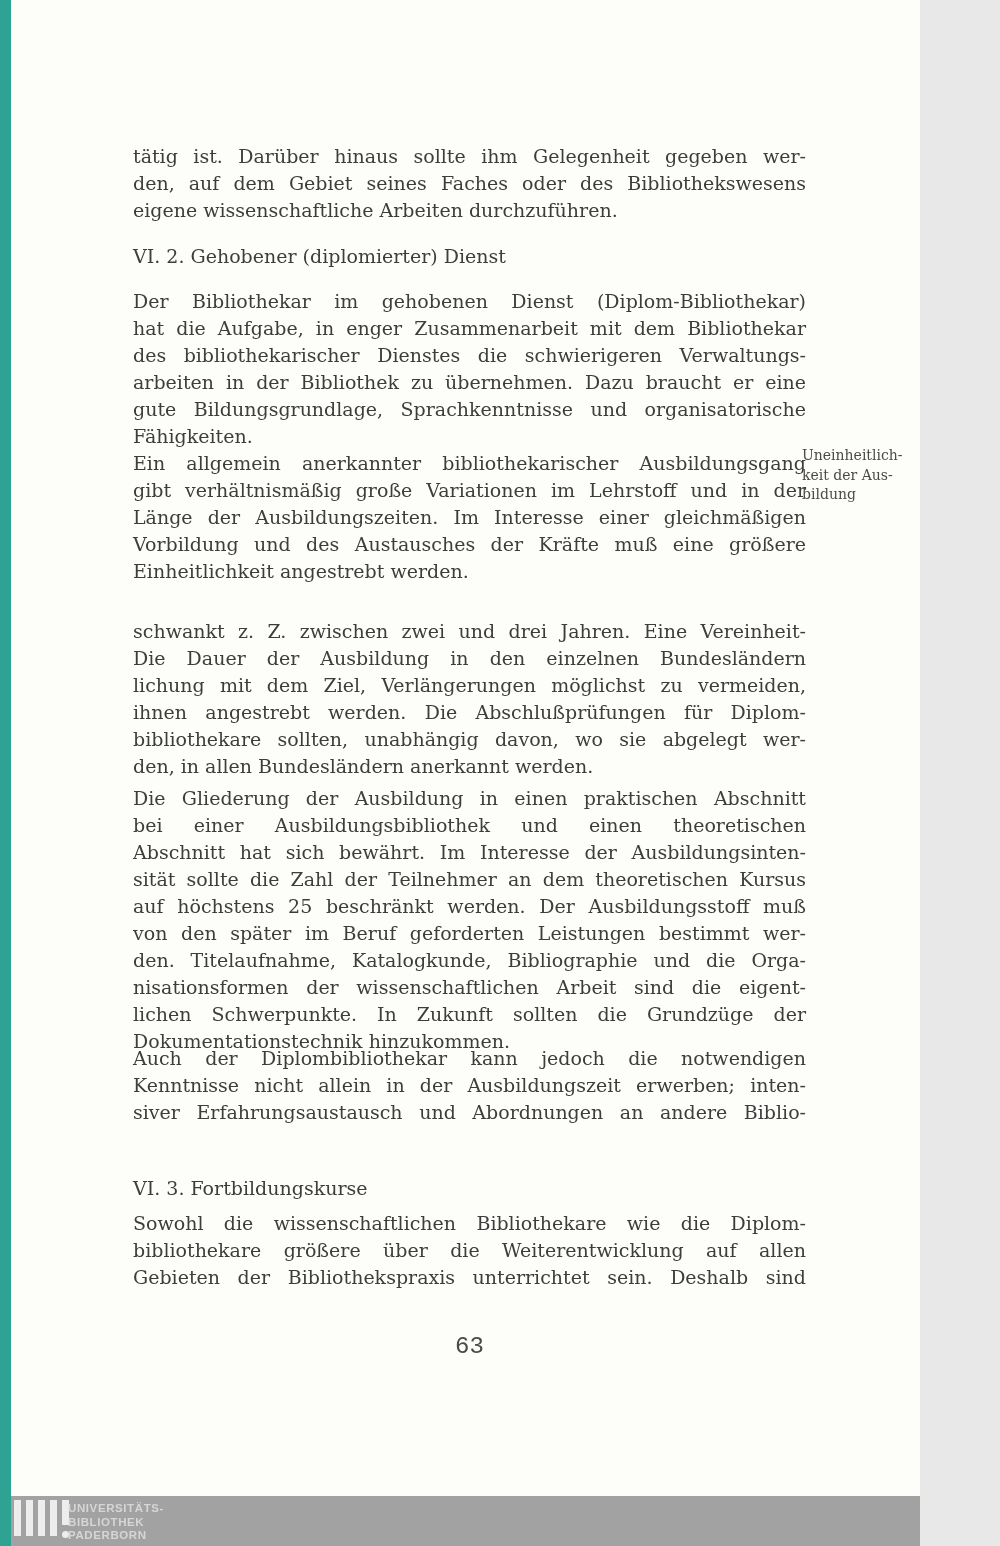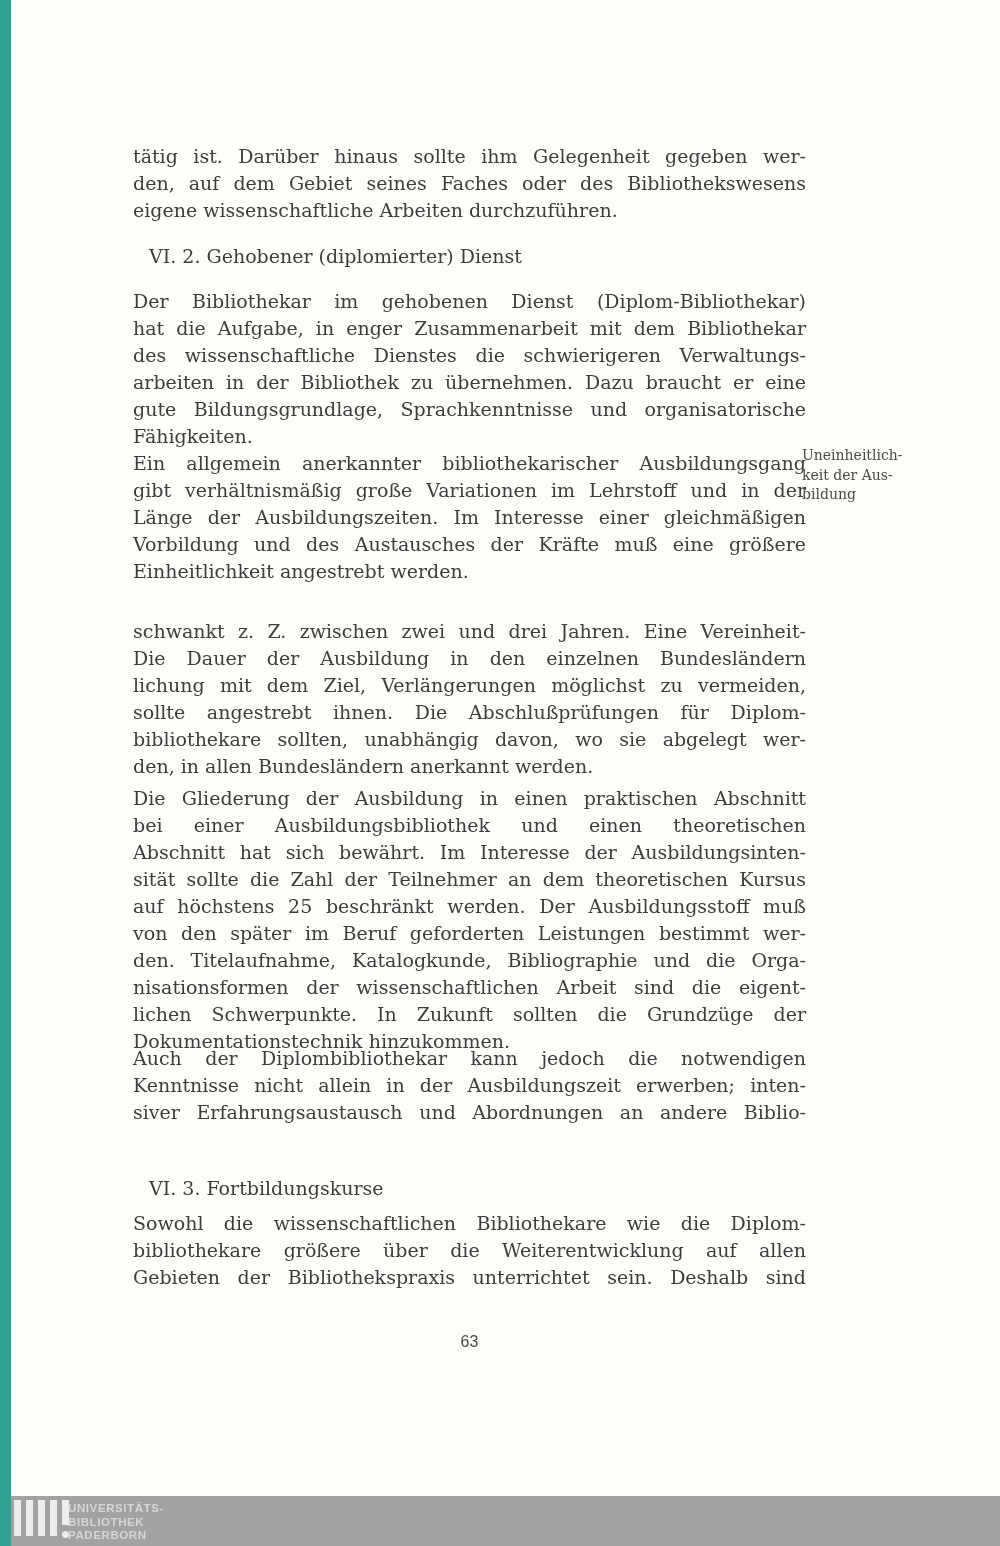--- a/index.html
+++ b/index.html
@@ -1,39 +1,39 @@
 <!DOCTYPE html>
 <html lang="de"><head>
 <meta charset="utf-8">
 <style>
   html,body { margin:0; padding:0; background:#e8e8e8; }
   .page {
-    position:relative; width:1000px; height:1546px;
+    position:relative; width:920px; height:1546px;
     background:var(--page-bg,#fdfdfa); overflow:hidden;
     font-family:"DejaVu Serif","Liberation Serif",serif;
     color:var(--text,#3d3d3d);
   }
   .strip {
     position:absolute; left:0; top:0; width:11px; height:1546px;
     background:var(--accent,#2ea393); z-index:6;
   }
   .block { position:absolute; left:133px; width:673px; }
   .b0{top:143px} .b1{top:243px} .b2{top:288px} .b3{top:450px}
   .b4{top:618px} .b5{top:785px} .b6{top:1045px} .b7{top:1175px} .b8{top:1210px}
-  .heading { font-size:19px; line-height:27px;margin-left:16px; }
+  .heading { font-size:19px; line-height:27px; }
   .line { font-size:19px; line-height:27px; height:27px; overflow:visible; }
   .line.j { text-align:justify; text-align-last:justify; }
   .margin-note {
     position:absolute; left:669px; top:-4px; width:185px;
     font-size:14px; line-height:19.5px; color:#4a4a4a;
   }
   .pagenum {
     position:absolute; left:133px; top:1333px; width:673px;
-    text-align:center; font-size:16px; color:#4a4a4a;
-    font-family:Liberation Sans, sans-serif;
+    text-align:center; font-size:24px; color:#4a4a4a;
+    font-family:Liberation Mono, monospace;
   }
   .stamp {
     position:absolute; left:0; top:1496px; width:1000px; height:50px;
     background:var(--bar,#a2a2a2); z-index:5;
   }
   .logo { position:absolute; left:14px; top:4px; height:42px; display:flex; align-items:flex-start; }
   .logo .bar {
     width:7px; height:36px; background:var(--logo-col,#ededed);
     margin-right:5px; display:block;
   }
@@ -60,42 +60,42 @@
   <main id="content">
       <div class="block b0">
         <div class="line j">tätig ist. Darüber hinaus sollte ihm Gelegenheit gegeben wer-</div>
         <div class="line j">den, auf dem Gebiet seines Faches oder des Bibliothekswesens</div>
         <div class="line">eigene wissenschaftliche Arbeiten durchzuführen.</div>
       </div>
       <div class="block b1 heading">VI. 2. Gehobener (diplomierter) Dienst</div>
       <div class="block b2">
         <div class="line j">Der Bibliothekar im gehobenen Dienst (Diplom-Bibliothekar)</div>
         <div class="line j">hat die Aufgabe, in enger Zusammenarbeit mit dem Bibliothekar</div>
-        <div class="line j">des wissenschaftliche Dienstes die schwierigeren Verwaltungs-</div>
+        <div class="line j">des bibliothekarischer Dienstes die schwierigeren Verwaltungs-</div>
         <div class="line j">arbeiten in der Bibliothek zu übernehmen. Dazu braucht er eine</div>
         <div class="line j">gute Bildungsgrundlage, Sprachkenntnisse und organisatorische</div>
         <div class="line">Fähigkeiten.</div>
       </div>
       <div class="block b3">
         <div class="line j">Ein allgemein anerkannter bibliothekarischer Ausbildungsgang</div>
         <div class="line j">gibt verhältnismäßig große Variationen im Lehrstoff und in der</div>
         <div class="line j">Länge der Ausbildungszeiten. Im Interesse einer gleichmäßigen</div>
         <div class="line j">Vorbildung und des Austausches der Kräfte muß eine größere</div>
         <div class="line">Einheitlichkeit angestrebt werden.</div>
         <div class="margin-note">
           <div>Uneinheitlich-</div>
           <div>keit der Aus-</div>
           <div>bildung</div>
         </div>
       </div>
       <div class="block b4">
         <div class="line j">schwankt z. Z. zwischen zwei und drei Jahren. Eine Vereinheit-</div>
         <div class="line j">Die Dauer der Ausbildung in den einzelnen Bundesländern</div>
         <div class="line j">lichung mit dem Ziel, Verlängerungen möglichst zu vermeiden,</div>
-        <div class="line j">sollte angestrebt ihnen. Die Abschlußprüfungen für Diplom-</div>
+        <div class="line j">ihnen angestrebt werden. Die Abschlußprüfungen für Diplom-</div>
         <div class="line j">bibliothekare sollten, unabhängig davon, wo sie abgelegt wer-</div>
         <div class="line">den, in allen Bundesländern anerkannt werden.</div>
       </div>
       <div class="block b5">
         <div class="line j">Die Gliederung der Ausbildung in einen praktischen Abschnitt</div>
         <div class="line j">bei einer Ausbildungsbibliothek und einen theoretischen</div>
         <div class="line j">Abschnitt hat sich bewährt. Im Interesse der Ausbildungsinten-</div>
         <div class="line j">sität sollte die Zahl der Teilnehmer an dem theoretischen Kursus</div>
         <div class="line j">auf höchstens 25 beschränkt werden. Der Ausbildungsstoff muß</div>
         <div class="line j">von den später im Beruf geforderten Leistungen bestimmt wer-</div>

